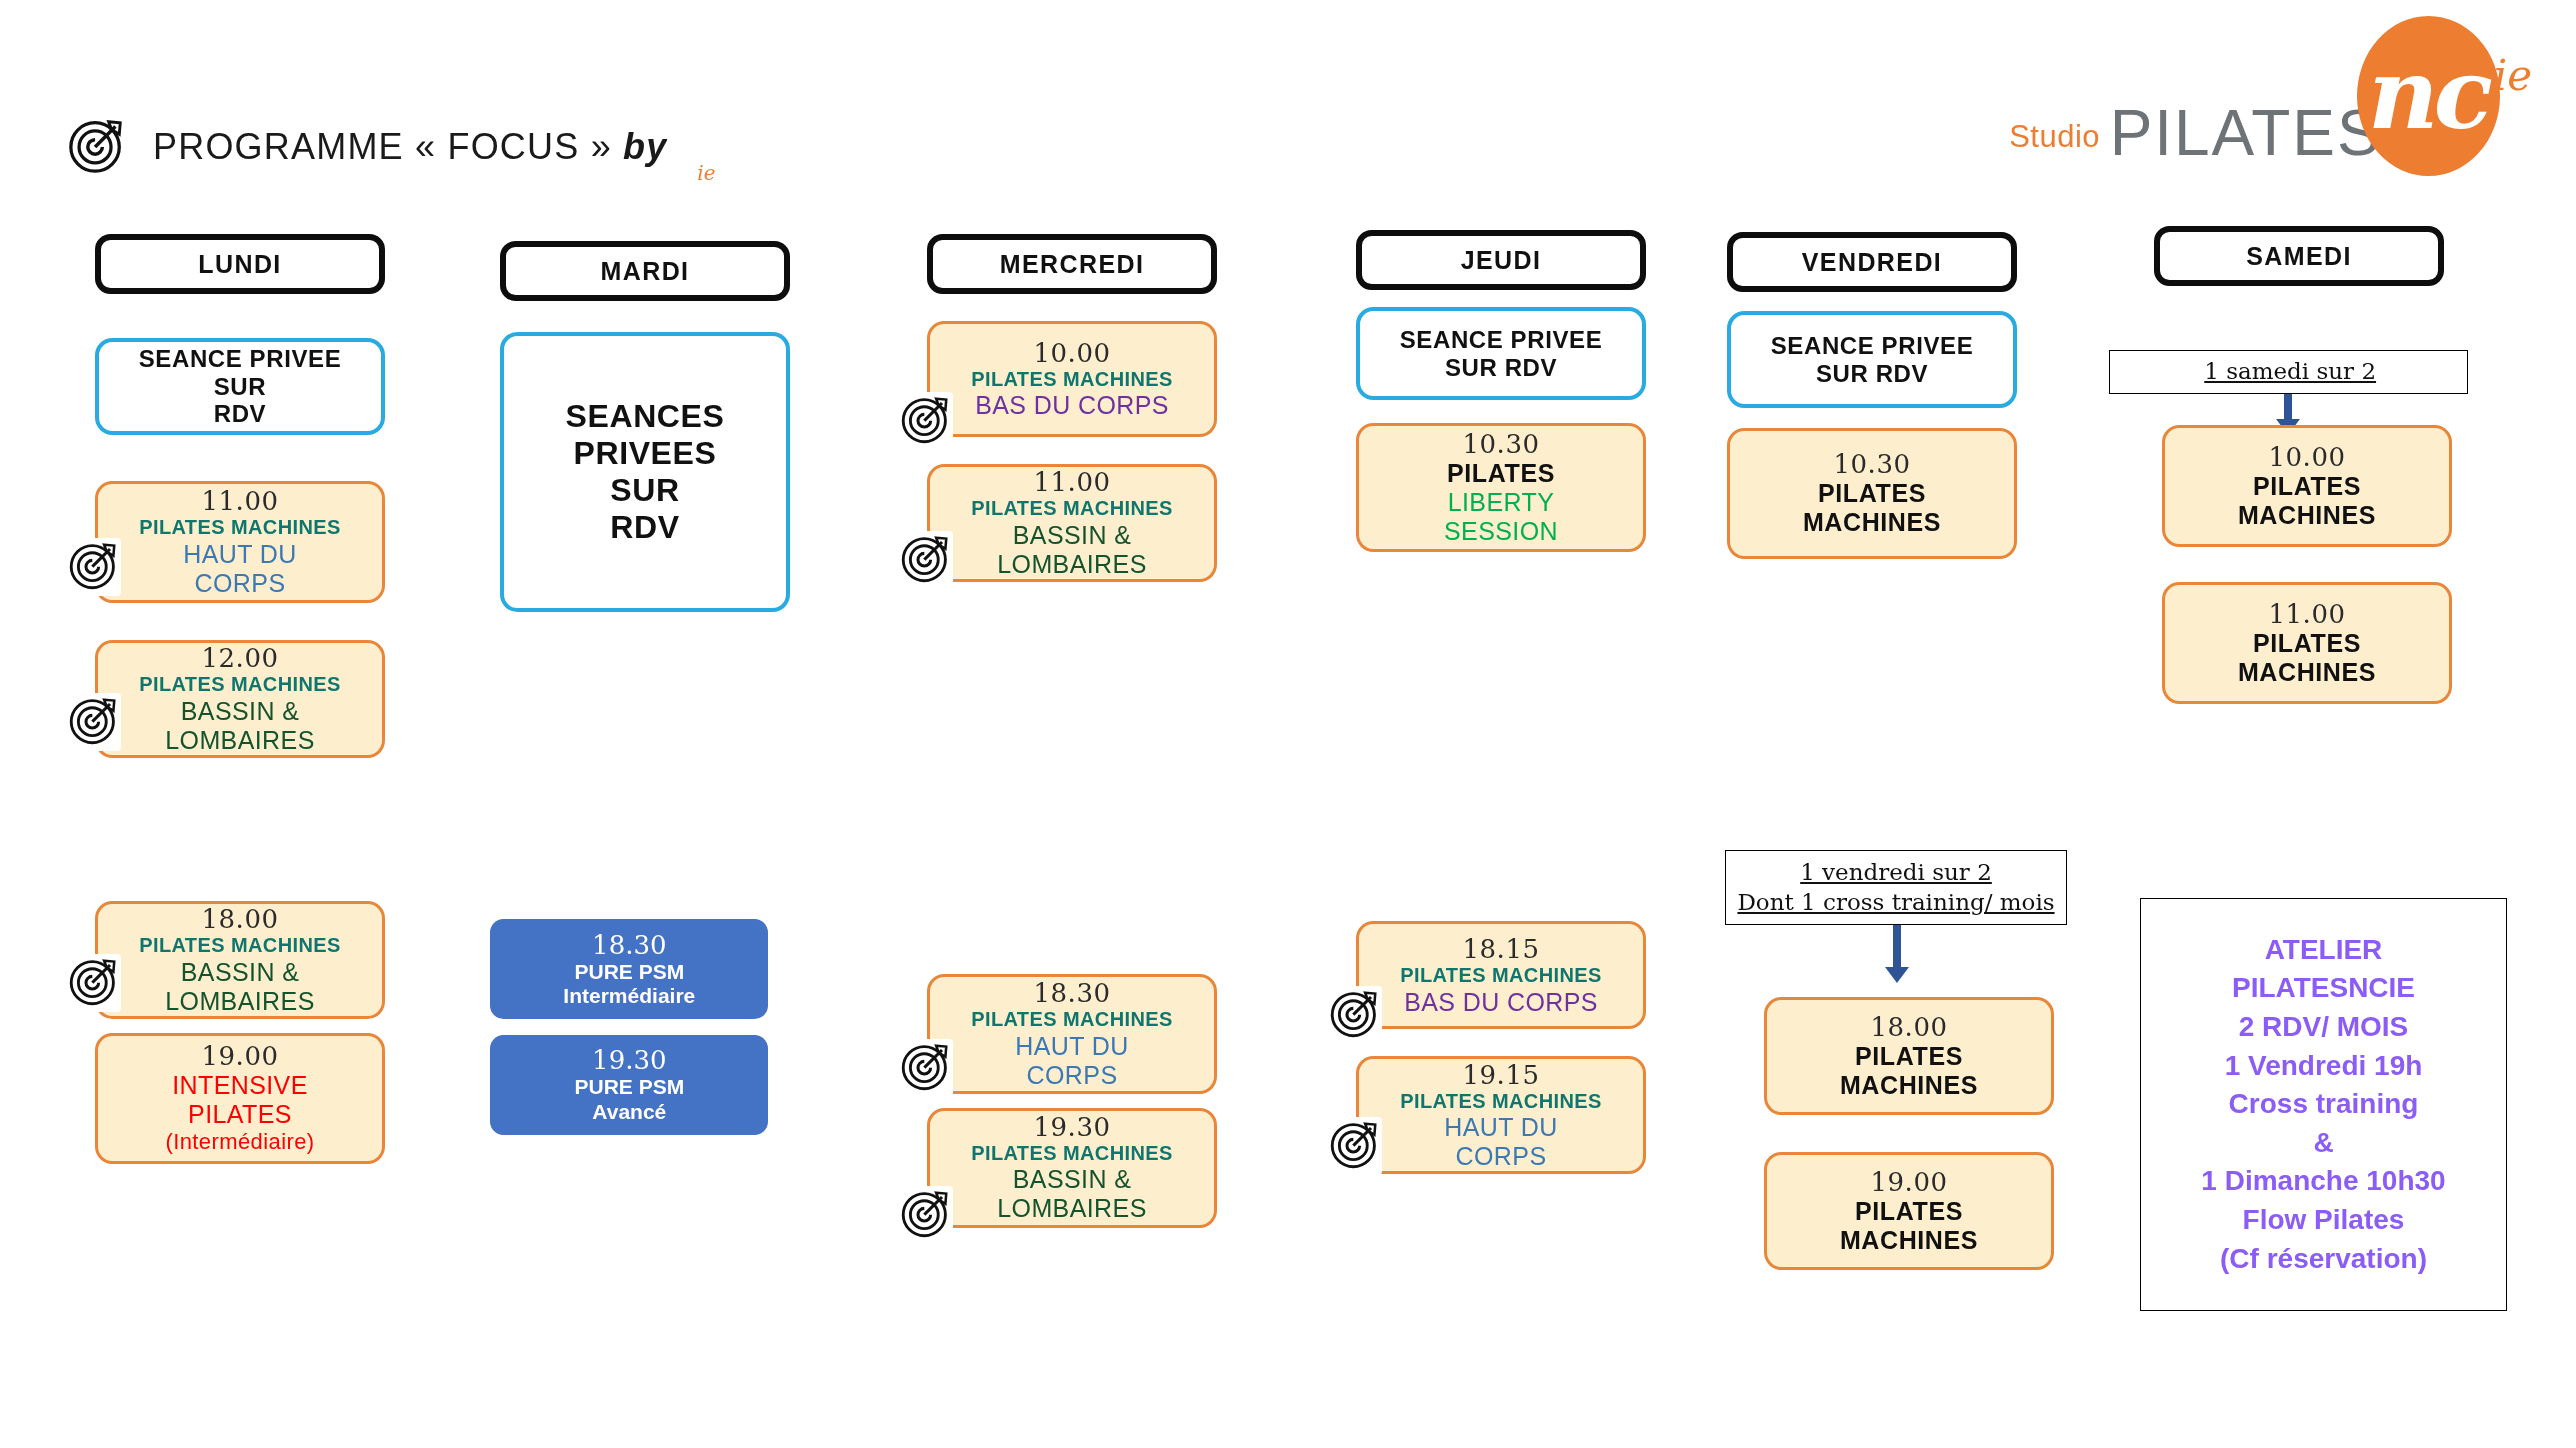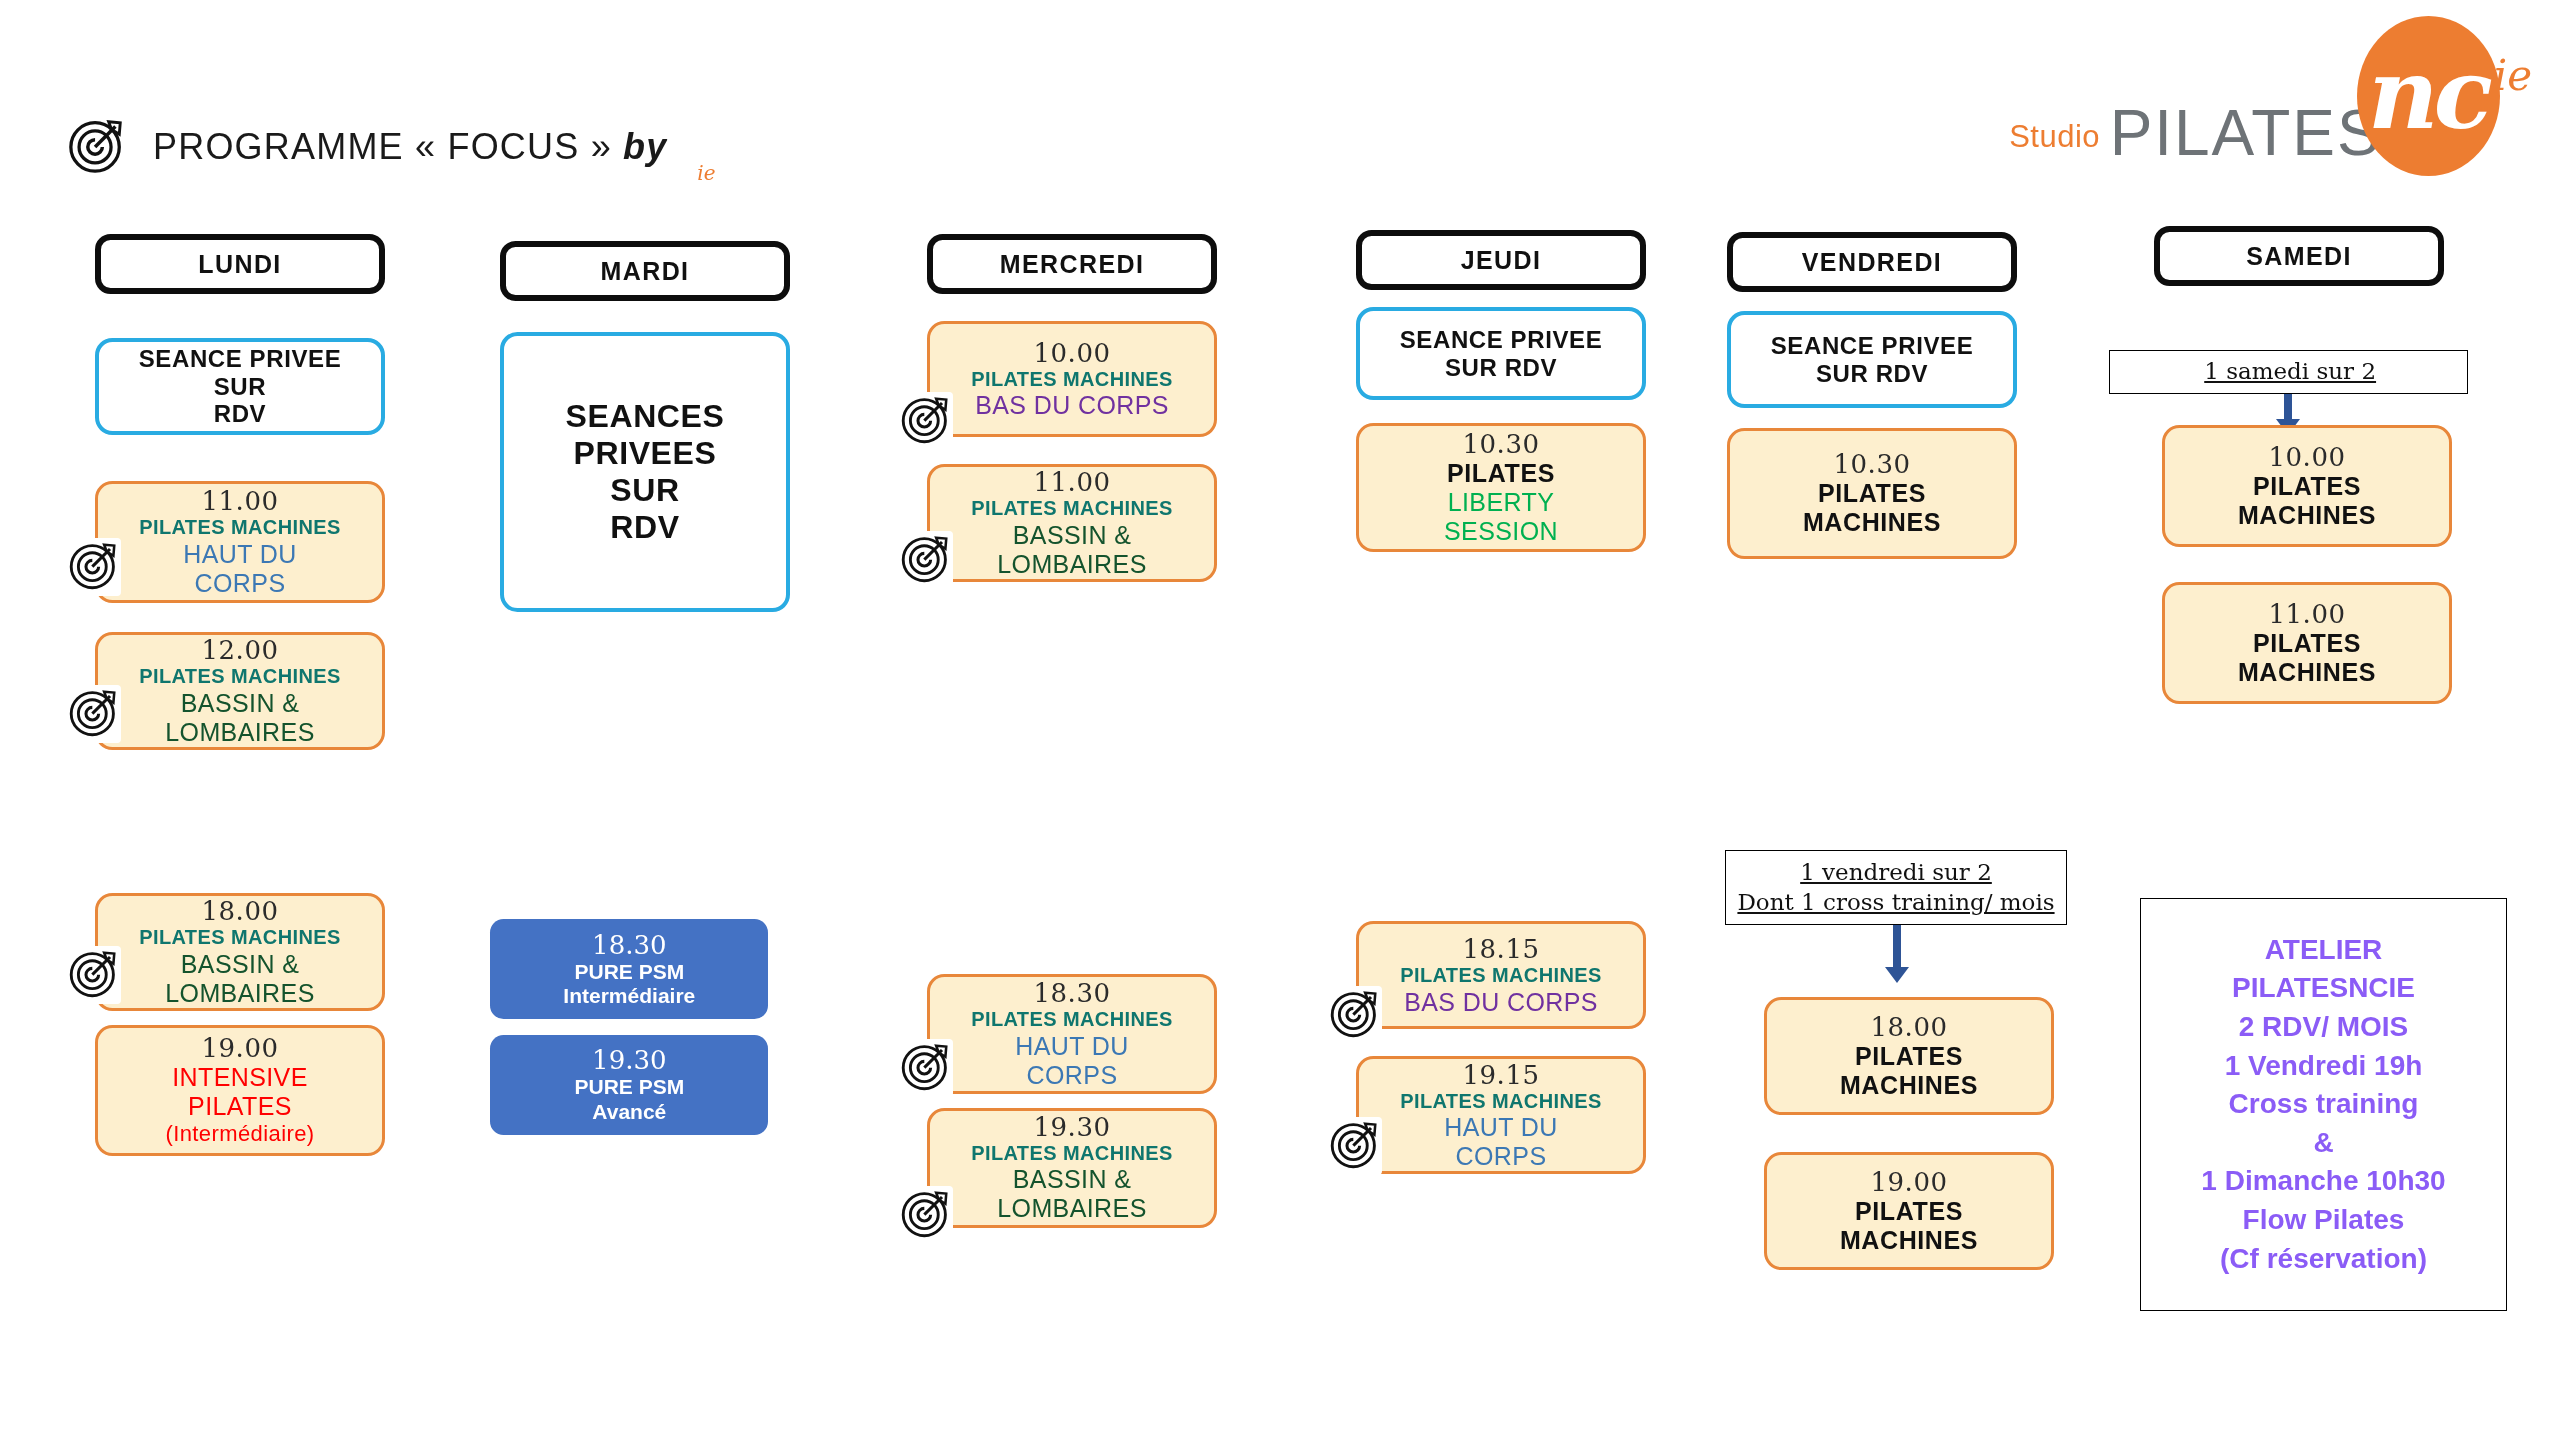--- a/index.html
+++ b/index.html
@@ -180,21 +180,21 @@
           <path d="M30 34 L51 13" stroke="#111" stroke-width="3.6"></path>
           <path d="M44 8 l12 1 -1 12 -8 -5z" fill="none" stroke="#111" stroke-width="3"></path>
         </svg>
     </span>
     <div class="line time">11.00</div>
     <div class="line pm">PILATES MACHINES</div>
     <div class="line focus haut">HAUT DU</div>
     <div class="line focus haut">CORPS</div>
   </div>
 
-  <div class="card cream" style="margin-top:29px; height:118px; position:relative;">
+  <div class="card cream" style="margin-top:37px; height:118px; position:relative;">
     <span class="mini-target" style="left:-31px; bottom:3.9px;">
       <svg width="54" height="54" viewBox="0 0 64 64">
           <g fill="none" stroke="#111" stroke-width="3.4">
             <circle cx="30" cy="34" r="25"></circle>
             <circle cx="30" cy="34" r="16.5"></circle>
             <path d="M30 26.5a7.5 7.5 0 1 0 7.5 7.5" stroke-width="3.6"></path>
           </g>
           <path d="M30 34 L51 13" stroke="#111" stroke-width="3.6"></path>
           <path d="M44 8 l12 1 -1 12 -8 -5z" fill="none" stroke="#111" stroke-width="3"></path>
         </svg>

